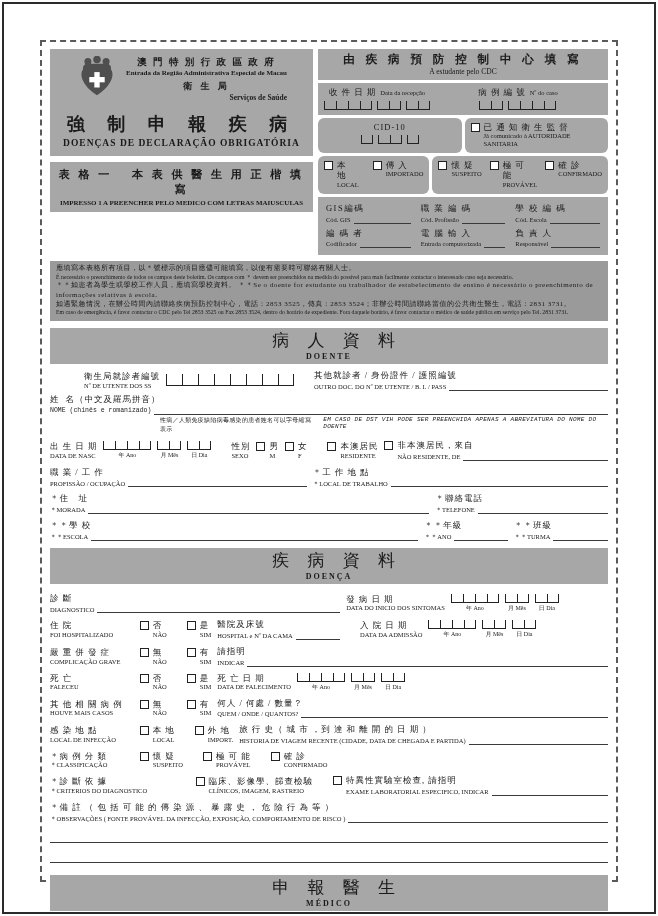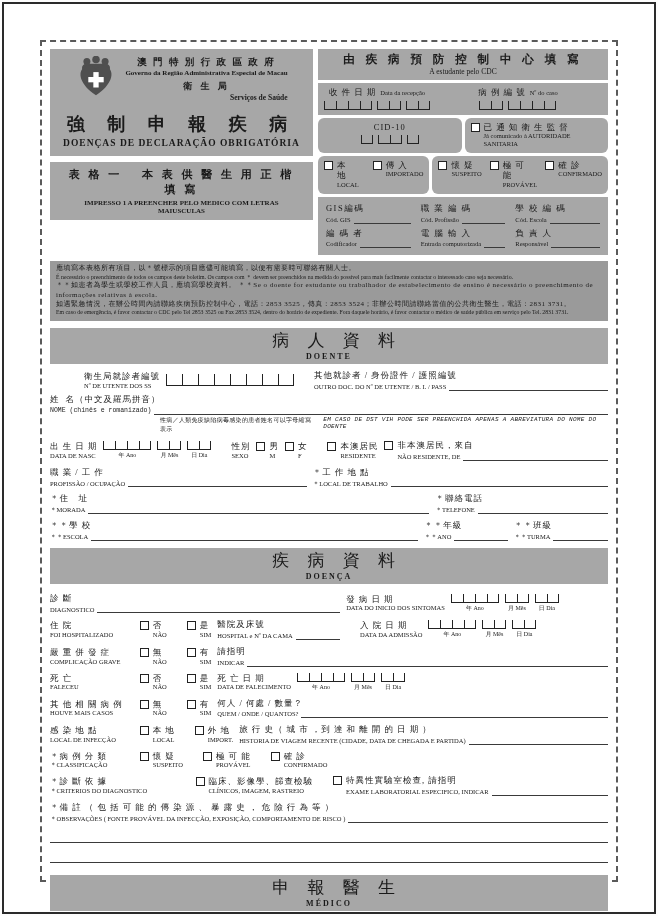--- a/index.html
+++ b/index.html
@@ -22,21 +22,21 @@
   .hleft{width:286px; display:flex; flex-direction:column; gap:6px;}
   .hl-main{padding:7px 9px 8px; text-align:center;}
   .gov-row{display:flex; align-items:center; justify-content:center; gap:8px;}
   .gov-text{text-align:center;}
   .gov-cn{font-size:9.5px; font-weight:bold; letter-spacing:2px;}
   .gov-pt{font-size:7px; font-weight:bold;}
   .dept-cn{font-size:9px; font-weight:bold; letter-spacing:3px; margin-top:3px;}
   .dept-pt{font-size:7.5px; font-weight:bold;text-align:right;}
   .big-title{font-size:18px; font-weight:bold; letter-spacing:9px; margin-top:10px;}
   .big-sub{font-size:9.5px; font-weight:bold; letter-spacing:1px; margin-top:2px;}
-  .hl-form{padding:5px 15px; text-align:center;font-family:Liberation Serif, serif;}
+  .hl-form{padding:5px 5px; text-align:center;font-family:Liberation Serif, serif;}
   .form-cn{font-size:11px; font-weight:bold; letter-spacing:3px;}
   .form-pt{font-size:7px; font-weight:bold; margin-top:2px;}
   .hright{flex:1; display:flex; flex-direction:column; gap:3px;}
   .cdc-t{text-align:center; padding:3px 0 4px;}
   .cdc-t1{font-size:11.5px; font-weight:bold; letter-spacing:4px;}
   .cdc-t2{font-size:7.5px;}
   .split{display:flex; gap:3px;}
   .split>.panel{flex:1;border-radius:6px;}
   .pad{padding:4px 6px 5px;}
   .lblrow{display:flex; align-items:baseline; gap:4px; justify-content:center;}
@@ -89,21 +89,21 @@
                   <circle class="lg" cx="30" cy="5" r="5.4"></circle>
                   <circle class="lg" cx="43" cy="8" r="5"></circle>
               <rect class="lg" x="10" y="11" width="40" height="12" rx="6"></rect>
               <path class="lg" d="M30 56 C 7 41 3 23 13 16 C 21 10.5 28 16 30 20.5 C 32 16 39 10.5 47 16 C 57 23 53 41 30 56 Z"></path>
               <rect x="26.2" y="23" width="7.6" height="22" fill="#ffffff"></rect>
               <rect x="19" y="30" width="22" height="7.6" fill="#ffffff"></rect>
             </svg>
           </span>
           <div class="gov-text">
             <div class="gov-cn">澳 門 特 別 行 政 區 政 府</div>
-            <div class="gov-pt">Governo da Região Administrativa Especial de Macau</div>
+            <div class="gov-pt">Entrada da Região Administrativa Especial de Macau</div>
             <div class="dept-cn">衛 生 局</div>
             <div class="dept-pt">Serviços de Saúde</div>
           </div>
         </div>
         <div class="big-title">強 制 申 報 疾 病</div>
         <div class="big-sub">DOENÇAS DE DECLARAÇÃO OBRIGATÓRIA</div>
       </div>
       <div class="panel hl-form">
         <div class="form-cn">表 格 一　 本 表 供 醫 生 用 正 楷 填 寫</div>
         <div class="form-pt">IMPRESSO 1   A PREENCHER PELO MEDICO COM LETRAS MAIUSCULAS</div>

